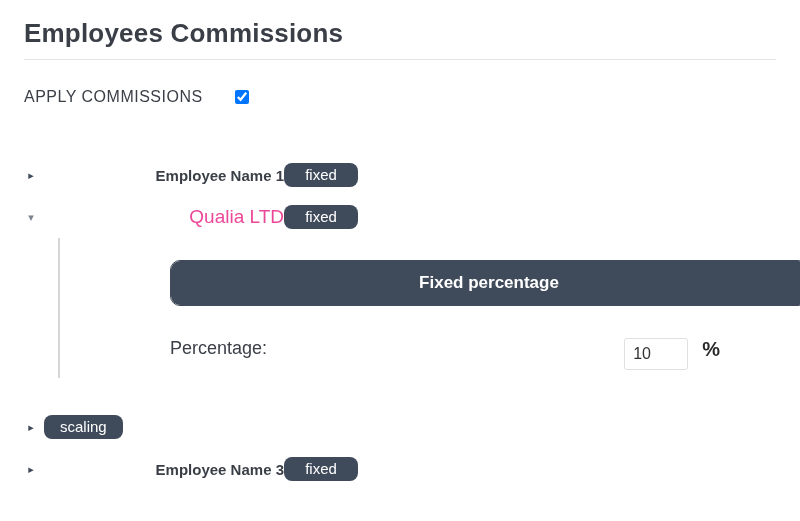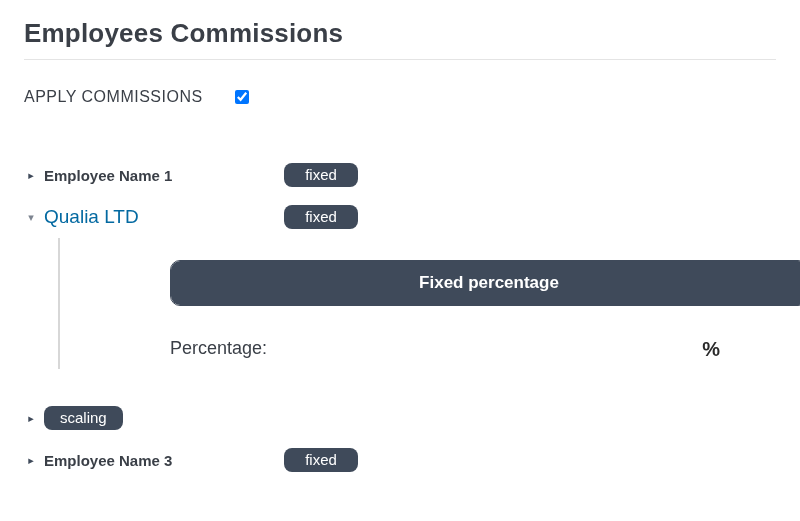--- a/index.html
+++ b/index.html
@@ -47,24 +47,25 @@
       color: #3f4a5a;
       font-size: 11px;
       margin-right: 6px;
       user-select: none;
     }
     .emp-name {
       font-size: 15px;
       color: #3a3f47;
       font-weight: 600;
       flex: 0 0 240px;
+      text-align: right;
     }
     .emp-name.expanded {
       font-size: 19px;
-      color: #0369a1;
+      color: #ec4899;
       font-weight: 400;
     }
     .badge {
       display: inline-flex;
       align-items: center;
       justify-content: center;
       background: #3f4a5a;
       color: #fff;
       font-size: 15px;
       border-radius: 8px;
@@ -156,20 +157,21 @@
     <span class="emp-name expanded">Qualia LTD</span>
     <span class="badge">fixed</span>
   </div>
 
   <div class="expanded-panel">
     <div class="seg-control">
       <div class="seg-btn active">Fixed percentage</div>
     </div>
     <div class="pct-row">
       <span class="pct-label">Percentage:</span>
+      <input class="pct-input" type="text" value="10" style="">
       <span class="pct-unit">%</span>
     </div>
   </div>
 
   <div class="emp-row">
     <span class="caret">▸</span>
     <span class="badge">scaling</span>
   </div>
 
   <div class="emp-row">

